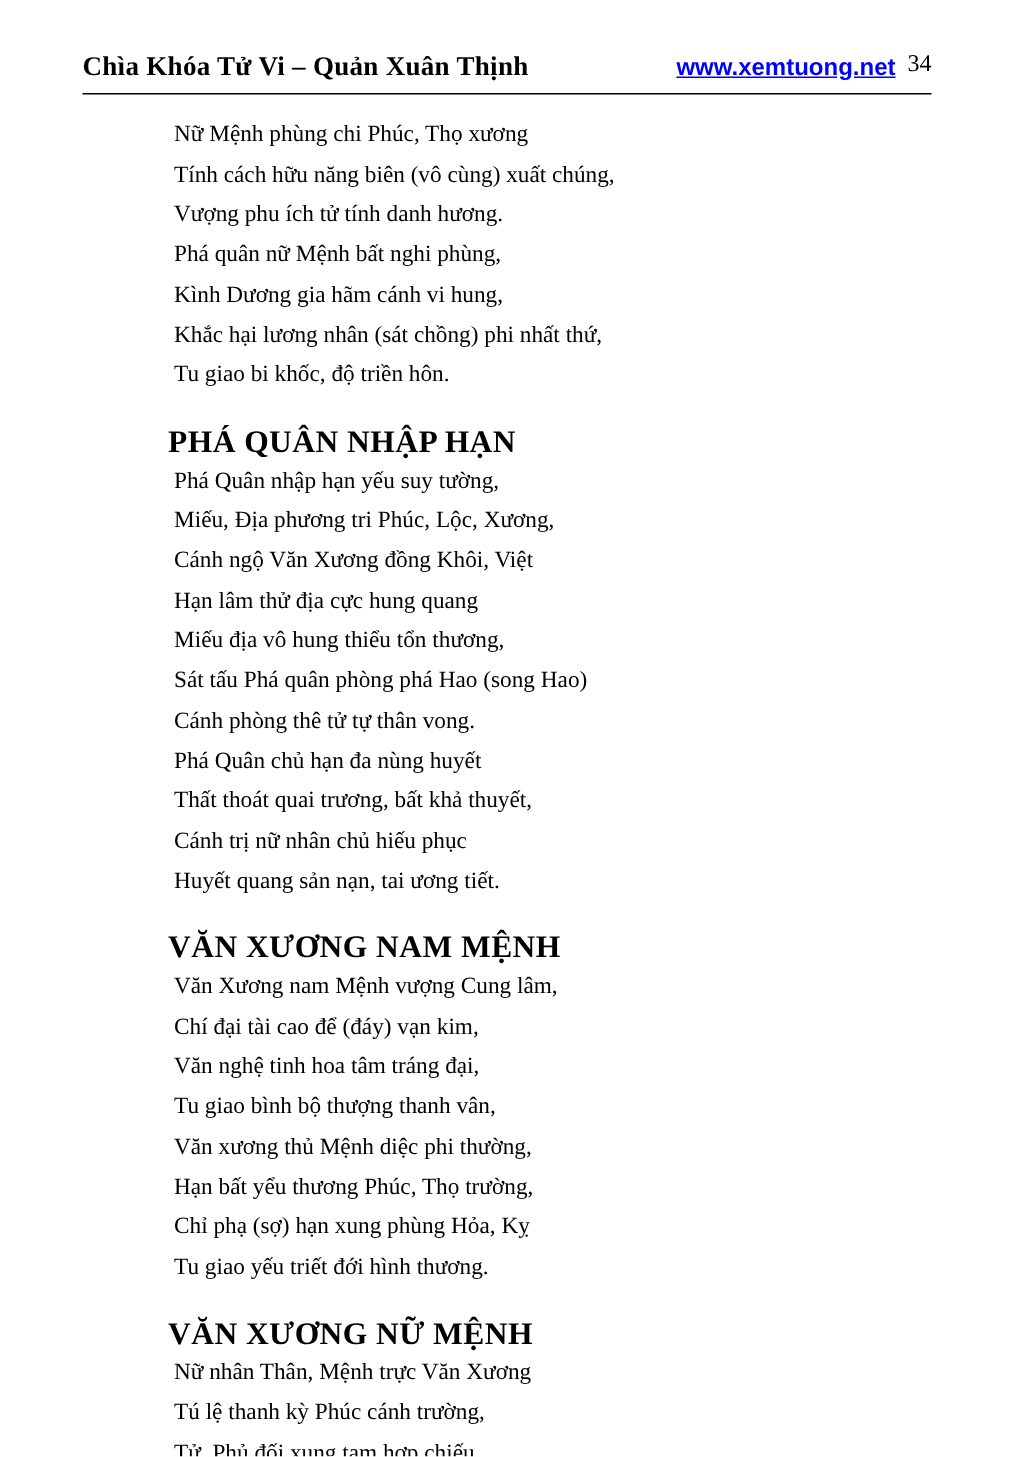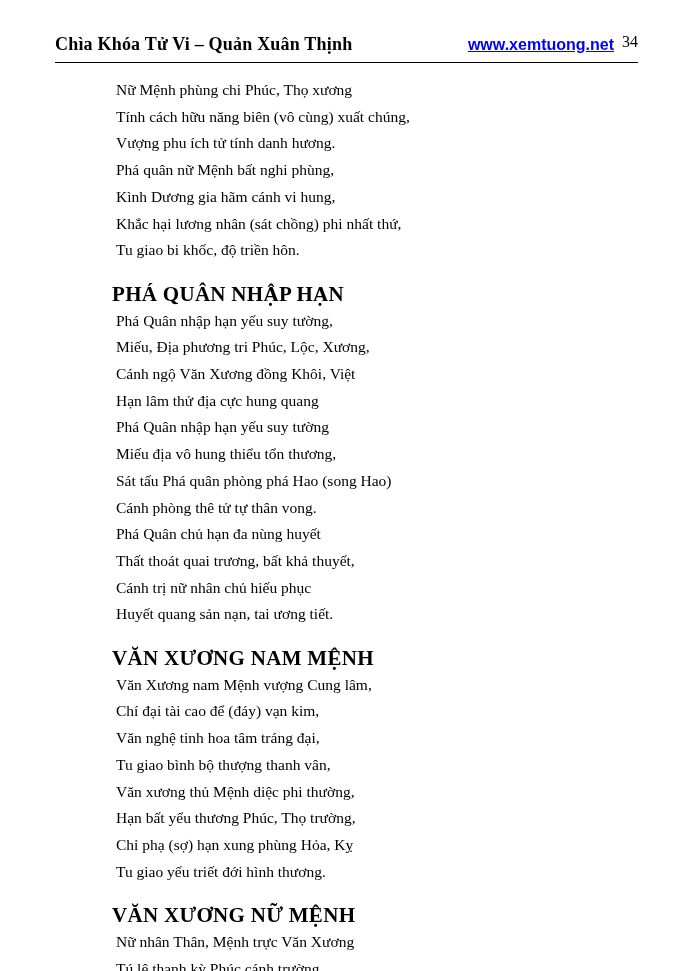--- a/index.html
+++ b/index.html
@@ -8,21 +8,21 @@
     background: #ffffff;
   }
   .page {
     position: relative;
     width: 686px;
     height: 971px;
     background: #ffffff;
     font-family: "Liberation Serif", serif;
     color: #000000;
     box-sizing: border-box;
-    padding: 34px 48px 0 55px;
+    padding: 34px 65px 0 55px;
     overflow: hidden;
   }
   .header {
     display: flex;
     justify-content: space-between;
     align-items: baseline;
   }
   .title {
     font-weight: bold;
     font-size: 18px;
@@ -96,21 +96,20 @@
         <p class="poem-line">Kình Dương gia hãm cánh vi hung,</p>
         <p class="poem-line">Khắc hại lương nhân (sát chồng) phi nhất thứ,</p>
         <p class="poem-line">Tu giao bi khốc, độ triền hôn.</p>
       </section>
       <section class="poem-section">
     <h2 class="section-heading">PHÁ QUÂN NHẬP HẠN</h2>
   <p class="poem-line">Phá Quân nhập hạn yếu suy tường,</p>
         <p class="poem-line">Miếu, Địa phương tri Phúc, Lộc, Xương,</p>
         <p class="poem-line">Cánh ngộ Văn Xương đồng Khôi, Việt</p>
         <p class="poem-line">Hạn lâm thử địa cực hung quang</p>
-        <p class="poem-line">Phá Quân nhập hạn yếu suy tường</p>
         <p class="poem-line">Miếu địa vô hung thiểu tổn thương,</p>
         <p class="poem-line">Sát tấu Phá quân phòng phá Hao (song Hao)</p>
         <p class="poem-line">Cánh phòng thê tử tự thân vong.</p>
         <p class="poem-line">Phá Quân chủ hạn đa nùng huyết</p>
         <p class="poem-line">Thất thoát quai trương, bất khả thuyết,</p>
         <p class="poem-line">Cánh trị nữ nhân chủ hiếu phục</p>
         <p class="poem-line">Huyết quang sản nạn, tai ương tiết.</p>
       </section>
       <section class="poem-section">
     <h2 class="section-heading">VĂN XƯƠNG NAM MỆNH</h2>

